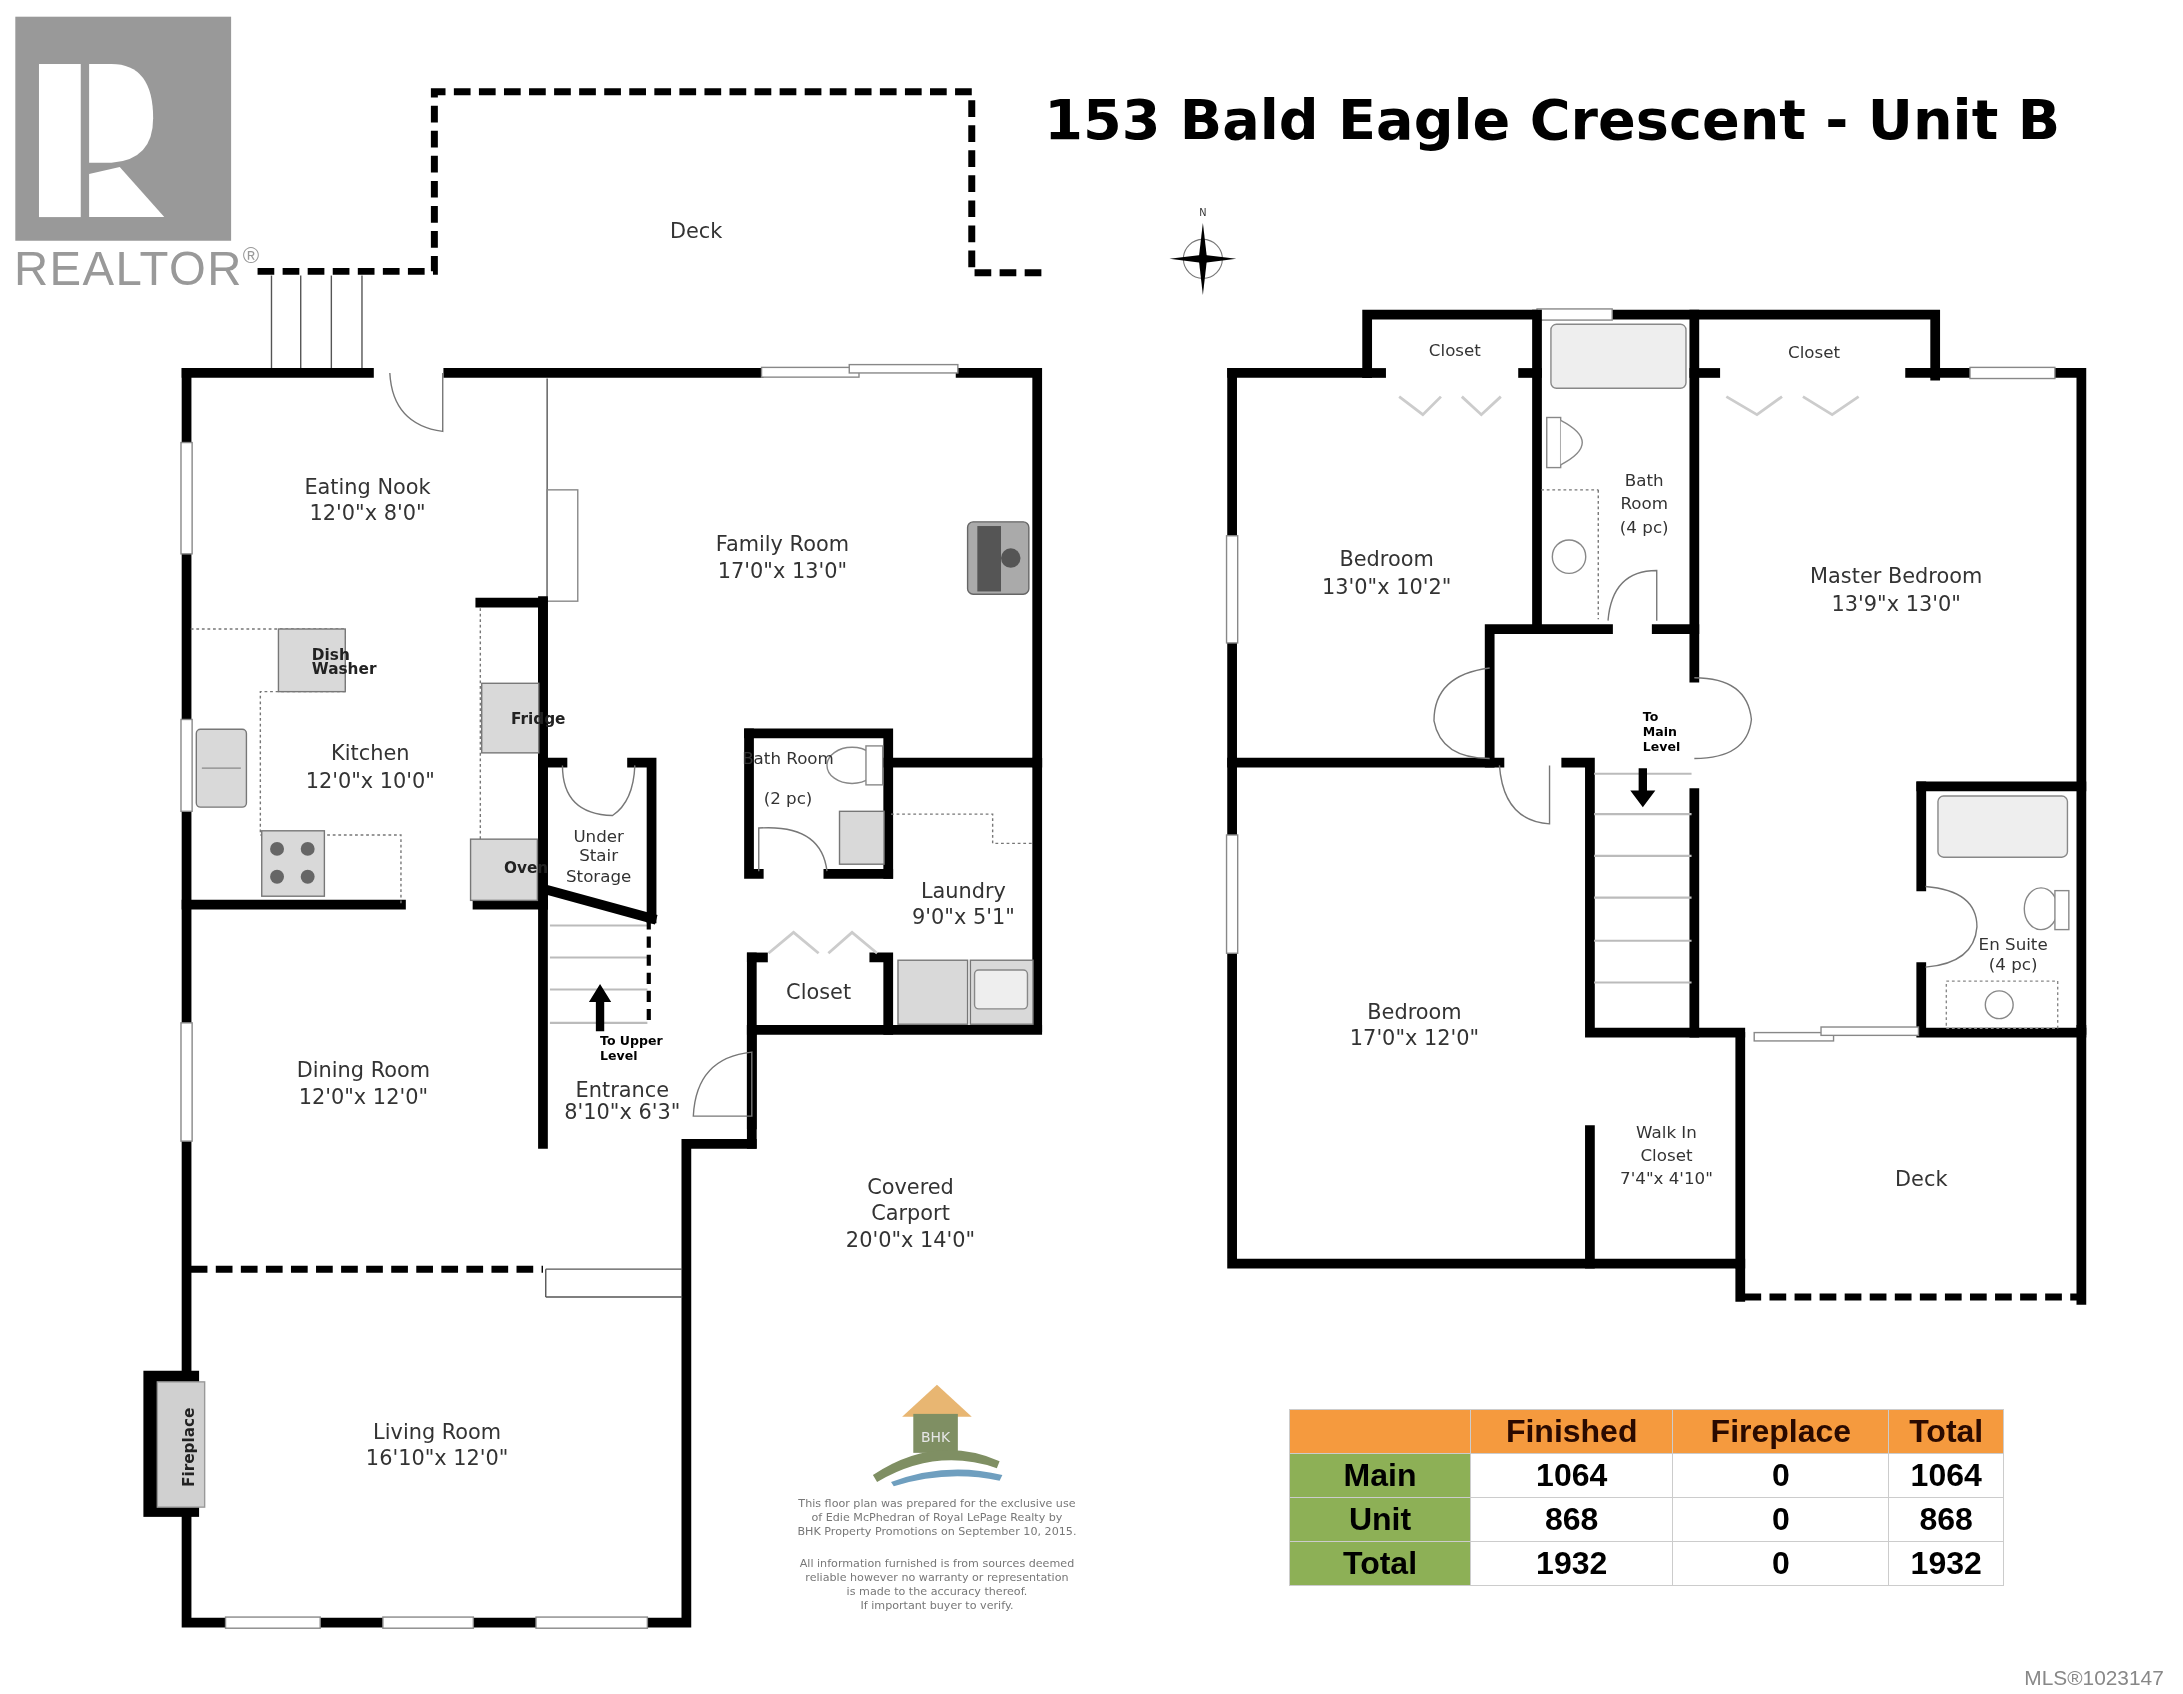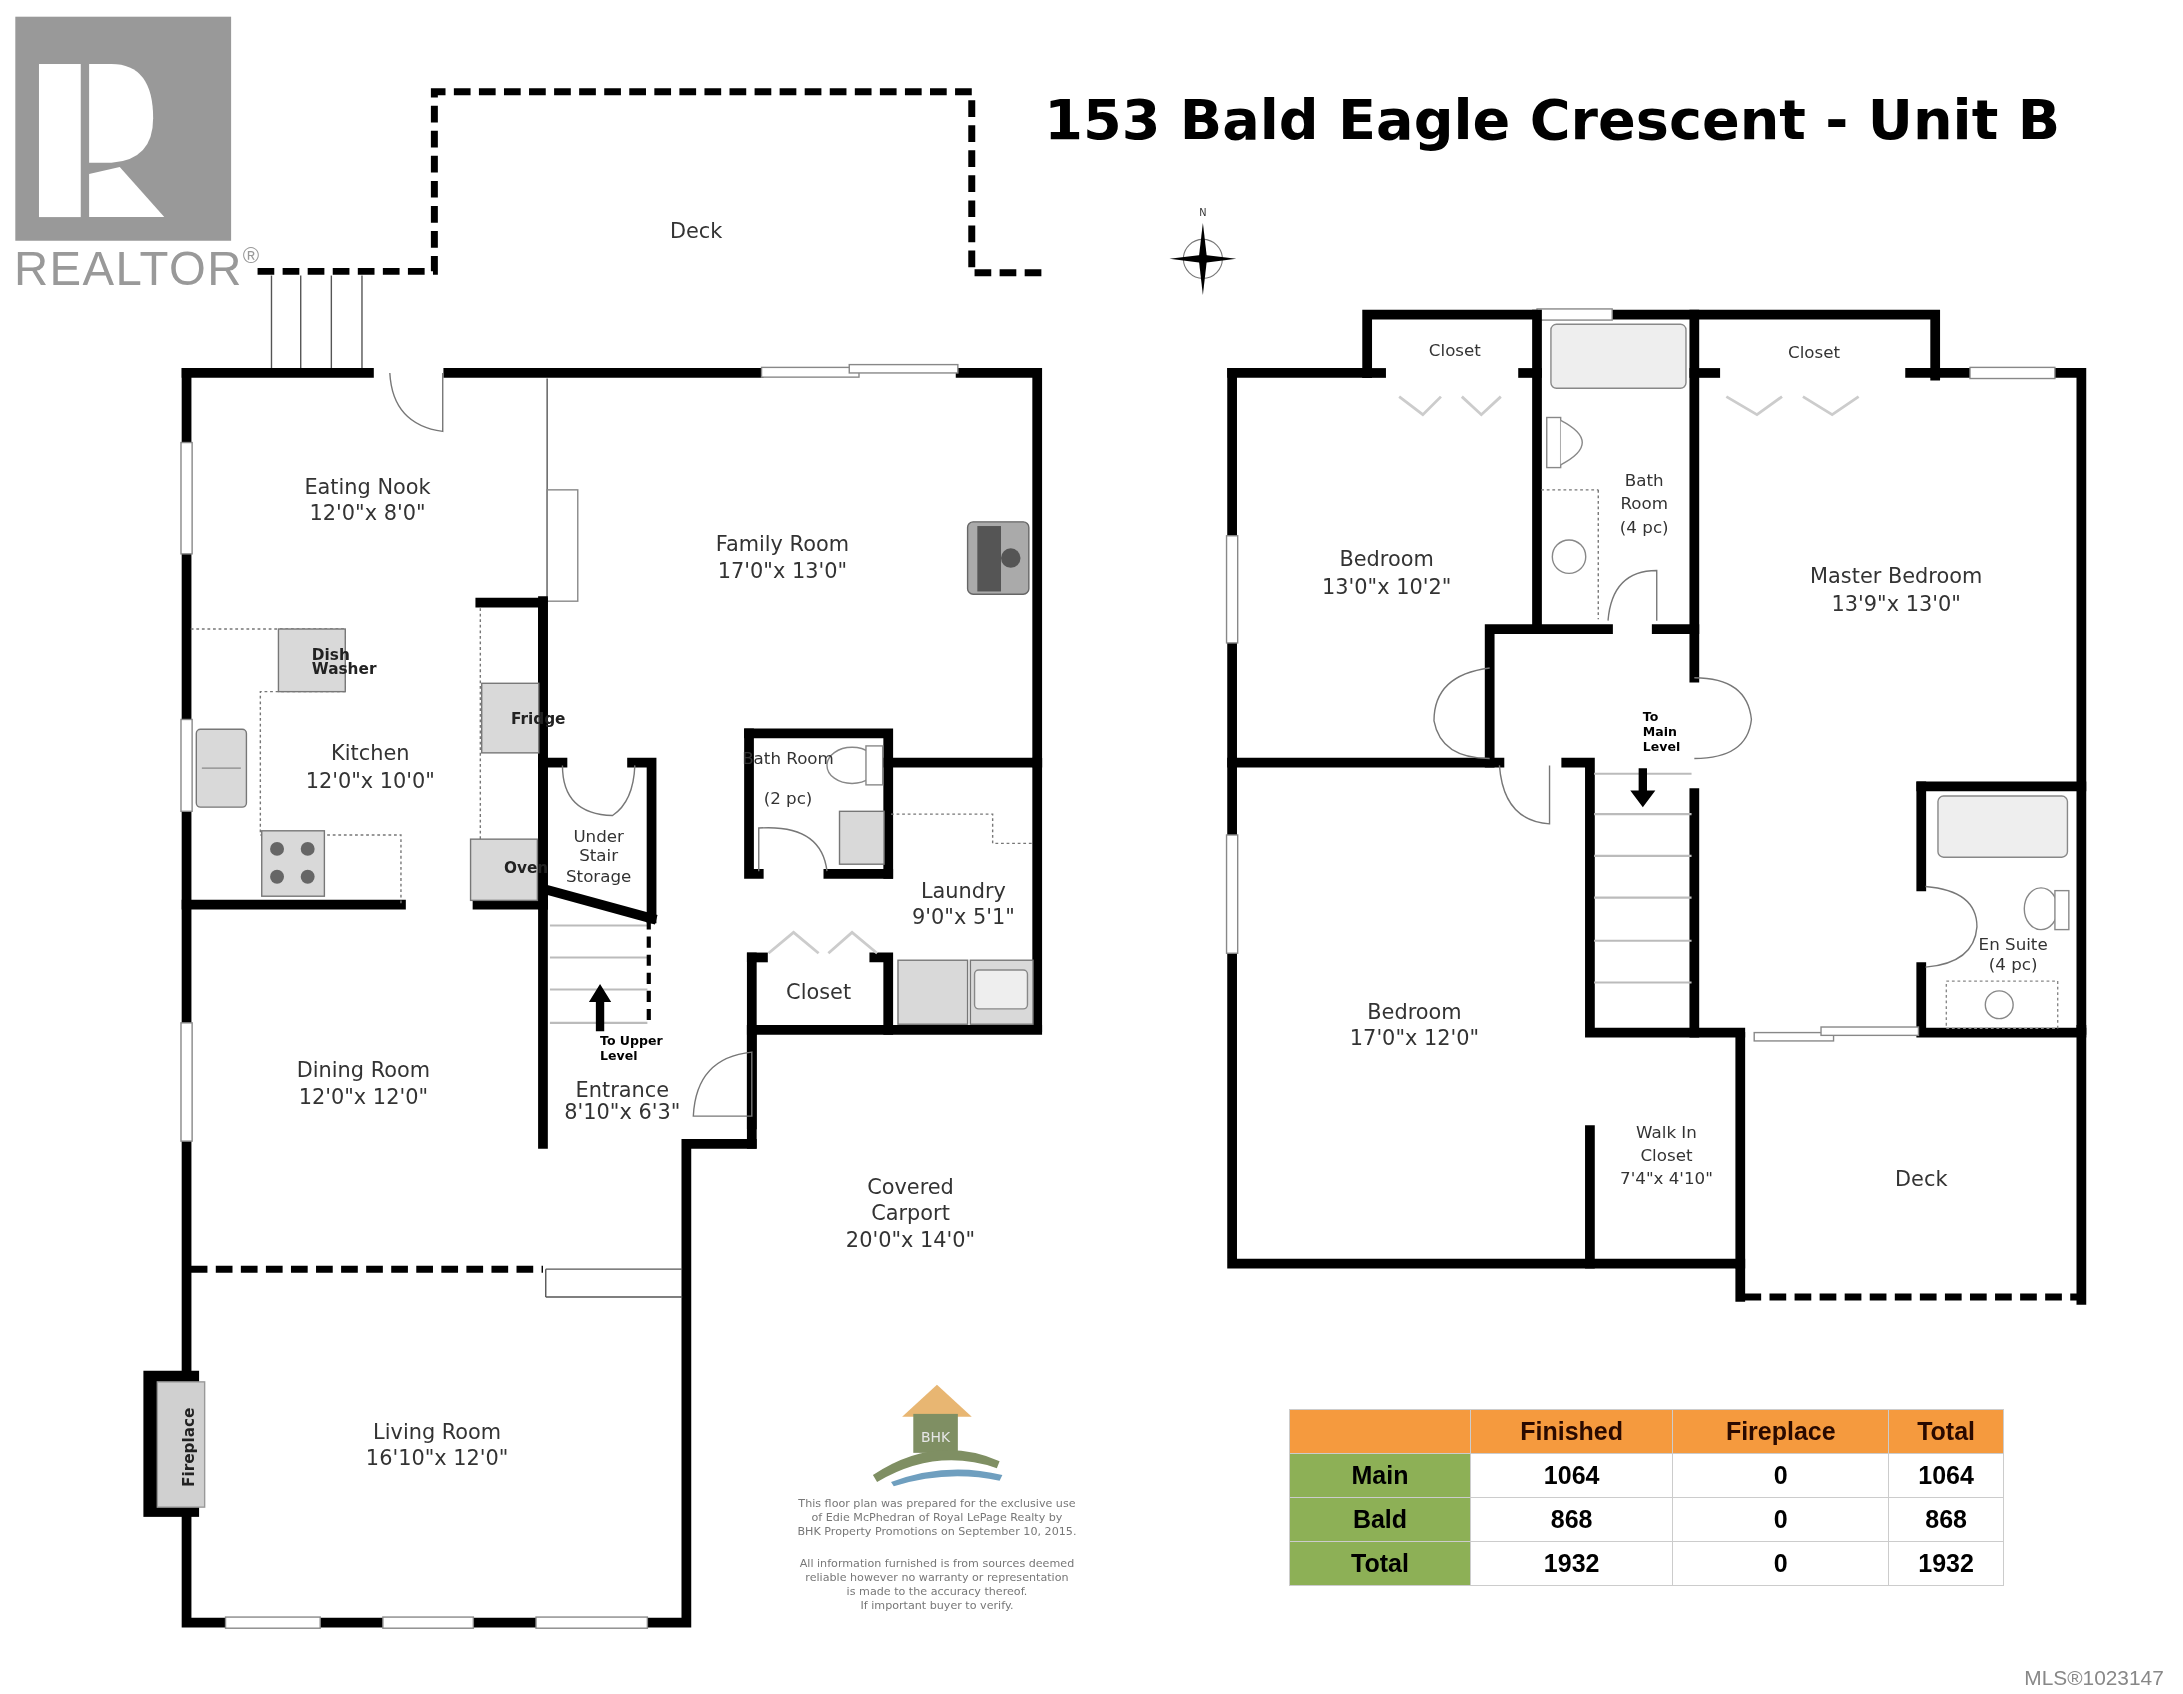--- a/index.html
+++ b/index.html
@@ -18,21 +18,21 @@
   .dash { stroke: #000; stroke-width: 5; fill: none; stroke-dasharray: 12 6; }
   .thin { stroke: #555; stroke-width: 1; fill: none; }
   .dotted { stroke: #777; stroke-width: 1; fill: none; stroke-dasharray: 2 2; }
   .win { fill: #fff; stroke: #888; stroke-width: 1; }
   .appl { fill: #d9d9d9; stroke: #777; stroke-width: 1; }
   .door { stroke: #777; stroke-width: 1; fill: none; }
   .stair { stroke: #bbb; stroke-width: 1.5; }
 
   
   #area-table { position: absolute; left: 1289px; top: 1409px; width: 715px; border-collapse: collapse; font-family: "Liberation Sans", sans-serif; font-weight: bold; }
-  #area-table td, #area-table th { height: 43px; border: 1.1px solid #ccc; text-align: center; font-size: 25px; color: #000; padding: 0; }
+  #area-table td, #area-table th { height: 43px; border: 1.1px solid #ccc; text-align: center; font-size: 32px; color: #000; padding: 0; }
   #area-table th { background: #f59a3e; color: #2a0a00; }
   #area-table td.rowhead { background: #8db056; width: 180px; }
   #area-table th.corner { width: 180px; }
 </style>
 </head>
 <body>
 
 <svg id="plan" viewBox="0 0 1568 1218" preserveAspectRatio="none" xmlns="http://www.w3.org/2000/svg">
 
   <g>
@@ -318,21 +318,21 @@
     <th>Fireplace</th>
     <th>Total</th>
   </tr>
   <tr>
     <td class="rowhead">Main</td>
     <td>1064</td>
     <td>0</td>
     <td>1064</td>
   </tr>
   <tr>
-    <td class="rowhead">Bald</td>
+    <td class="rowhead">Unit</td>
     <td>868</td>
     <td>0</td>
     <td>868</td>
   </tr>
   <tr>
     <td class="rowhead">Total</td>
     <td>1932</td>
     <td>0</td>
     <td>1932</td>
   </tr>

